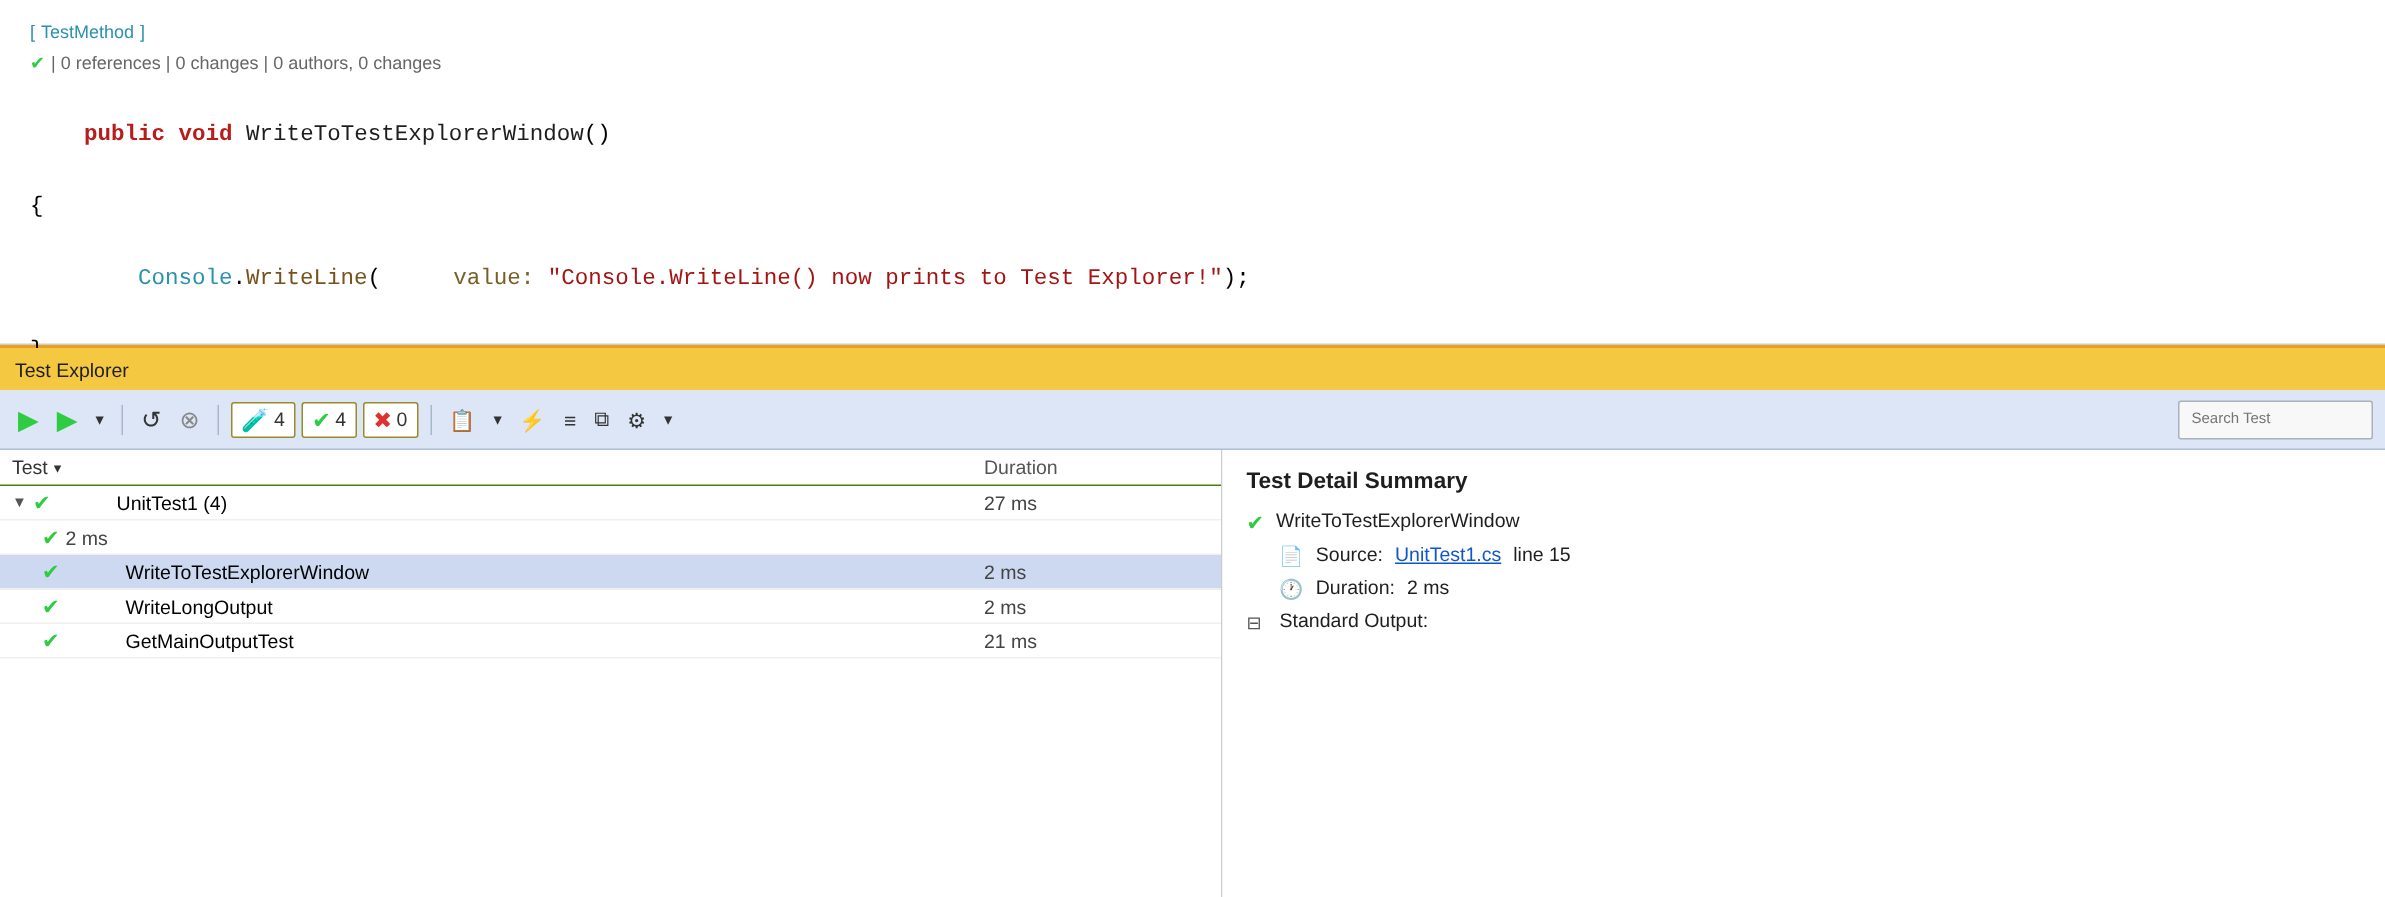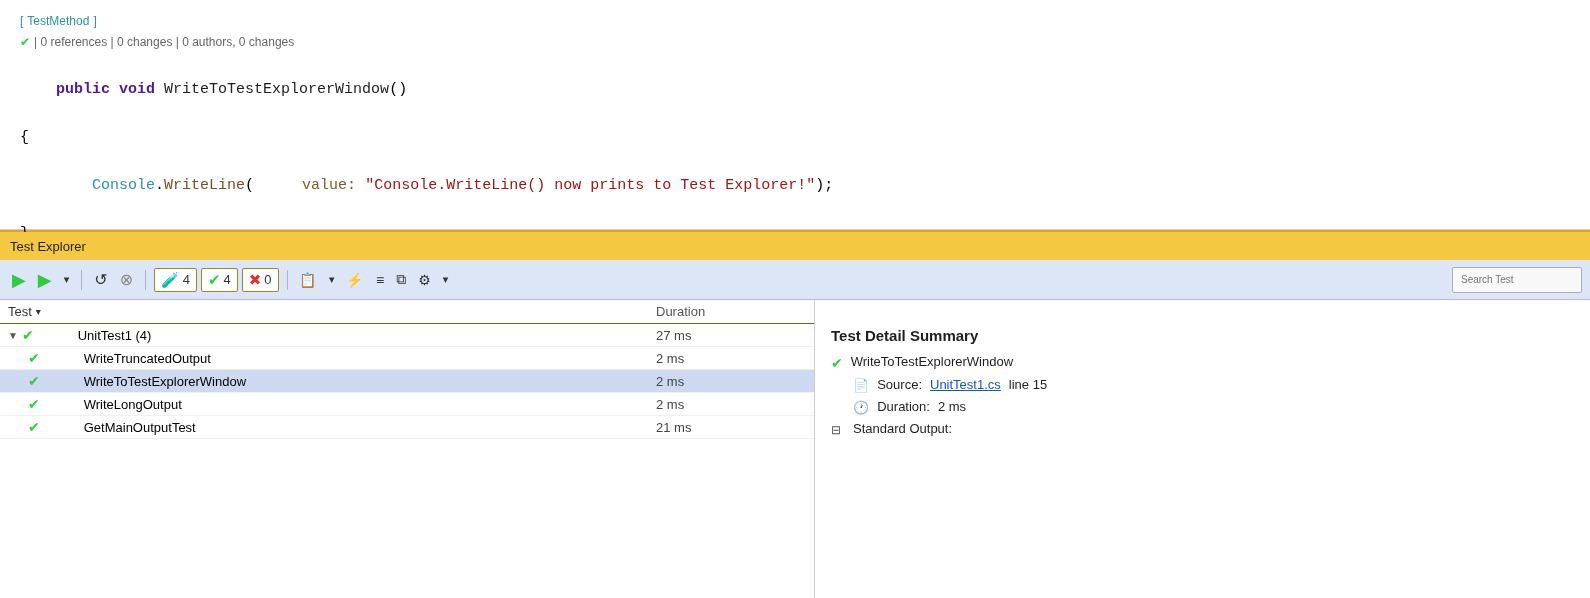--- a/index.html
+++ b/index.html
@@ -9,21 +9,21 @@
     .code-area {
       background: #fff;
       padding: 12px 20px 12px 20px;
       height: 230px;
       border-bottom: 1px solid #ccc;
       font-size: 15px;
       line-height: 1.6;
     }
     .code-line { white-space: pre; }
     .kw-bracket { color: #2b91af; }
-    .kw-blue { color: #4c1d95; font-weight: bold; }
+    .kw-blue { color: #b91c1c; font-weight: bold; }
     .kw-teal { color: #2b91af; }
     .kw-method { color: #1e1e1e; }
     .kw-string { color: #a31515; }
     .kw-param-name { color: #795e26; margin-left: 48px; }
     .code-meta { color: #666; font-size: 12px; font-family: 'Segoe UI', sans-serif; display: flex; align-items: center; gap: 4px; margin-bottom: 2px; }
     .code-meta-green { color: #2ecc40; }
 
     
     .test-explorer { background: #fff; height: 368px; display: flex; flex-direction: column; border-top: 2px solid #e8a020; }
 
@@ -156,21 +156,21 @@
 
     .tree-name { flex: 1; padding-left: 40px; }
     .tree-duration { width: 150px; color: #444; }
 
     .expand-icon { font-size: 10px; color: #555; width: 10px; }
     .check-circle { color: #2ecc40; font-size: 14px; }
 
     
     .te-right {
       flex: 1;
-      padding: 27px 16px;
+      padding: 12px 16px;
       font-family: 'Segoe UI', sans-serif;
       font-size: 13px;
       overflow-y: auto;
       background: #fff;
     }
 
     .detail-title {
       font-size: 15px;
       font-weight: bold;
       color: #1e1e1e;
@@ -284,21 +284,20 @@
 
         <div class="tree-row tree-indent-0 group">
           <span class="expand-icon">▼</span>
           <span class="check-circle">✔</span>
           <span class="tree-name">UnitTest1 (4)</span>
           <span class="tree-duration">27 ms</span>
         </div>
 
         <div class="tree-row tree-indent-1">
           <span class="check-circle">✔</span>
-          <span class="tree-name">WriteTruncatedOutput</span>
           <span class="tree-duration">2 ms</span>
         </div>
 
         <div class="tree-row tree-indent-1 selected">
           <span class="check-circle">✔</span>
           <span class="tree-name">WriteToTestExplorerWindow</span>
           <span class="tree-duration">2 ms</span>
         </div>
 
         <div class="tree-row tree-indent-1">

